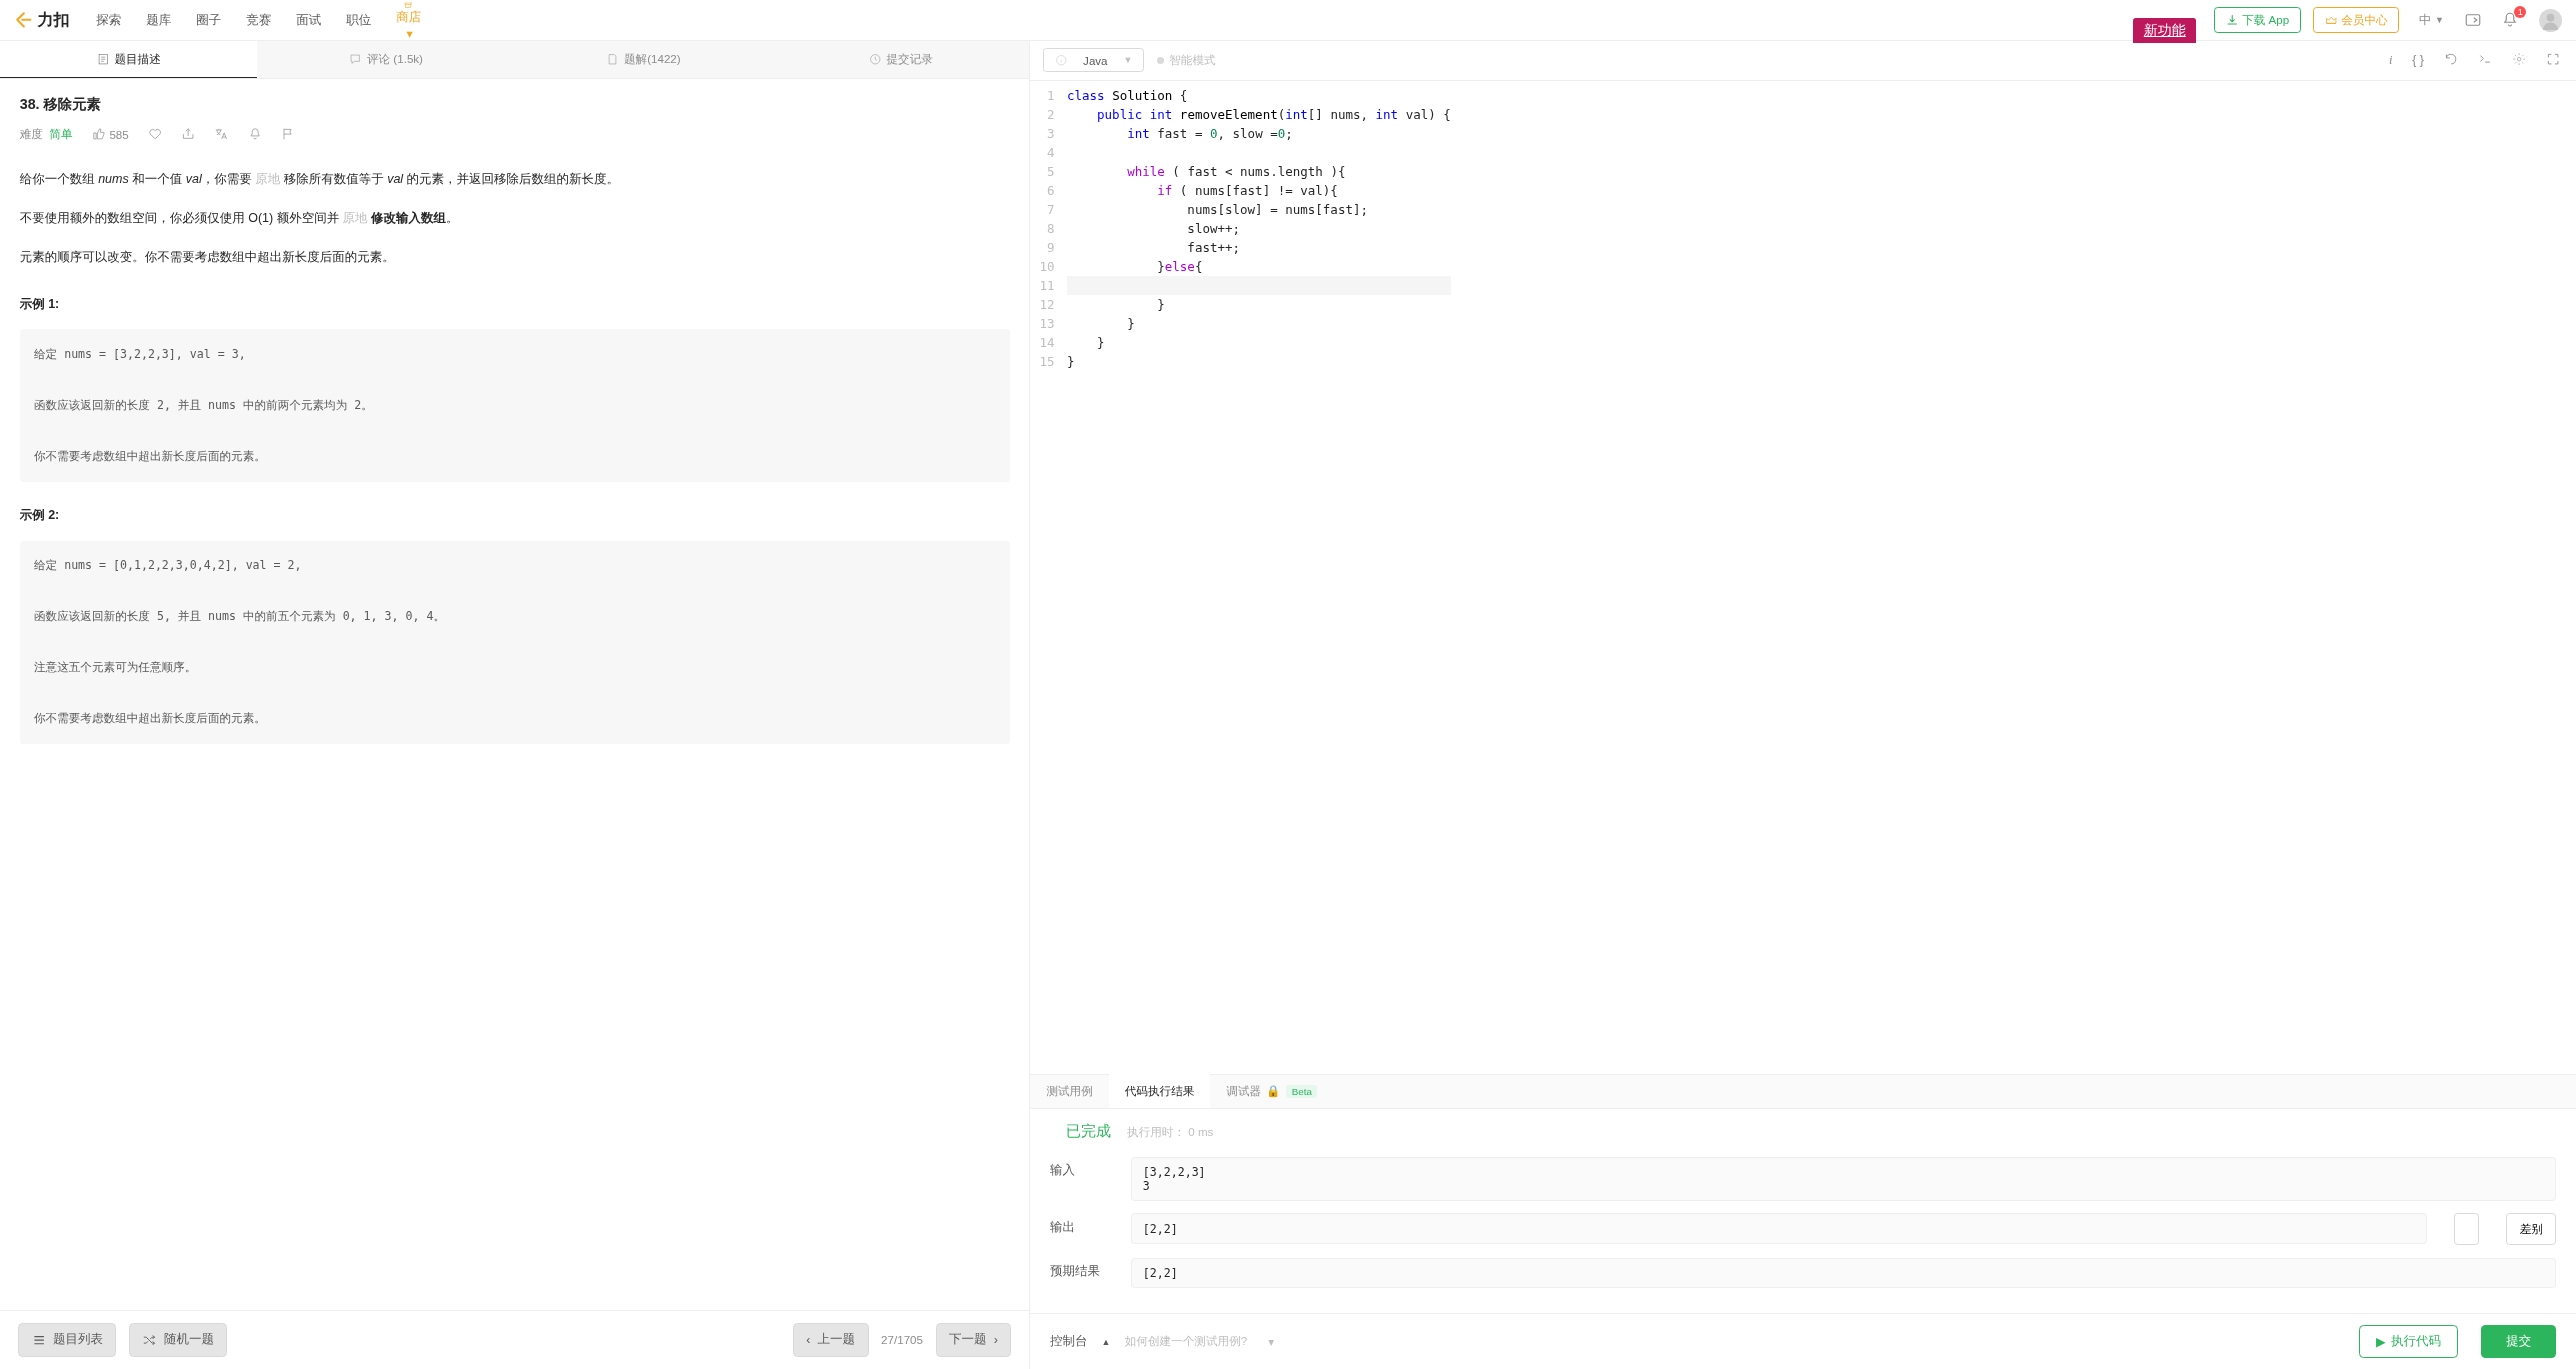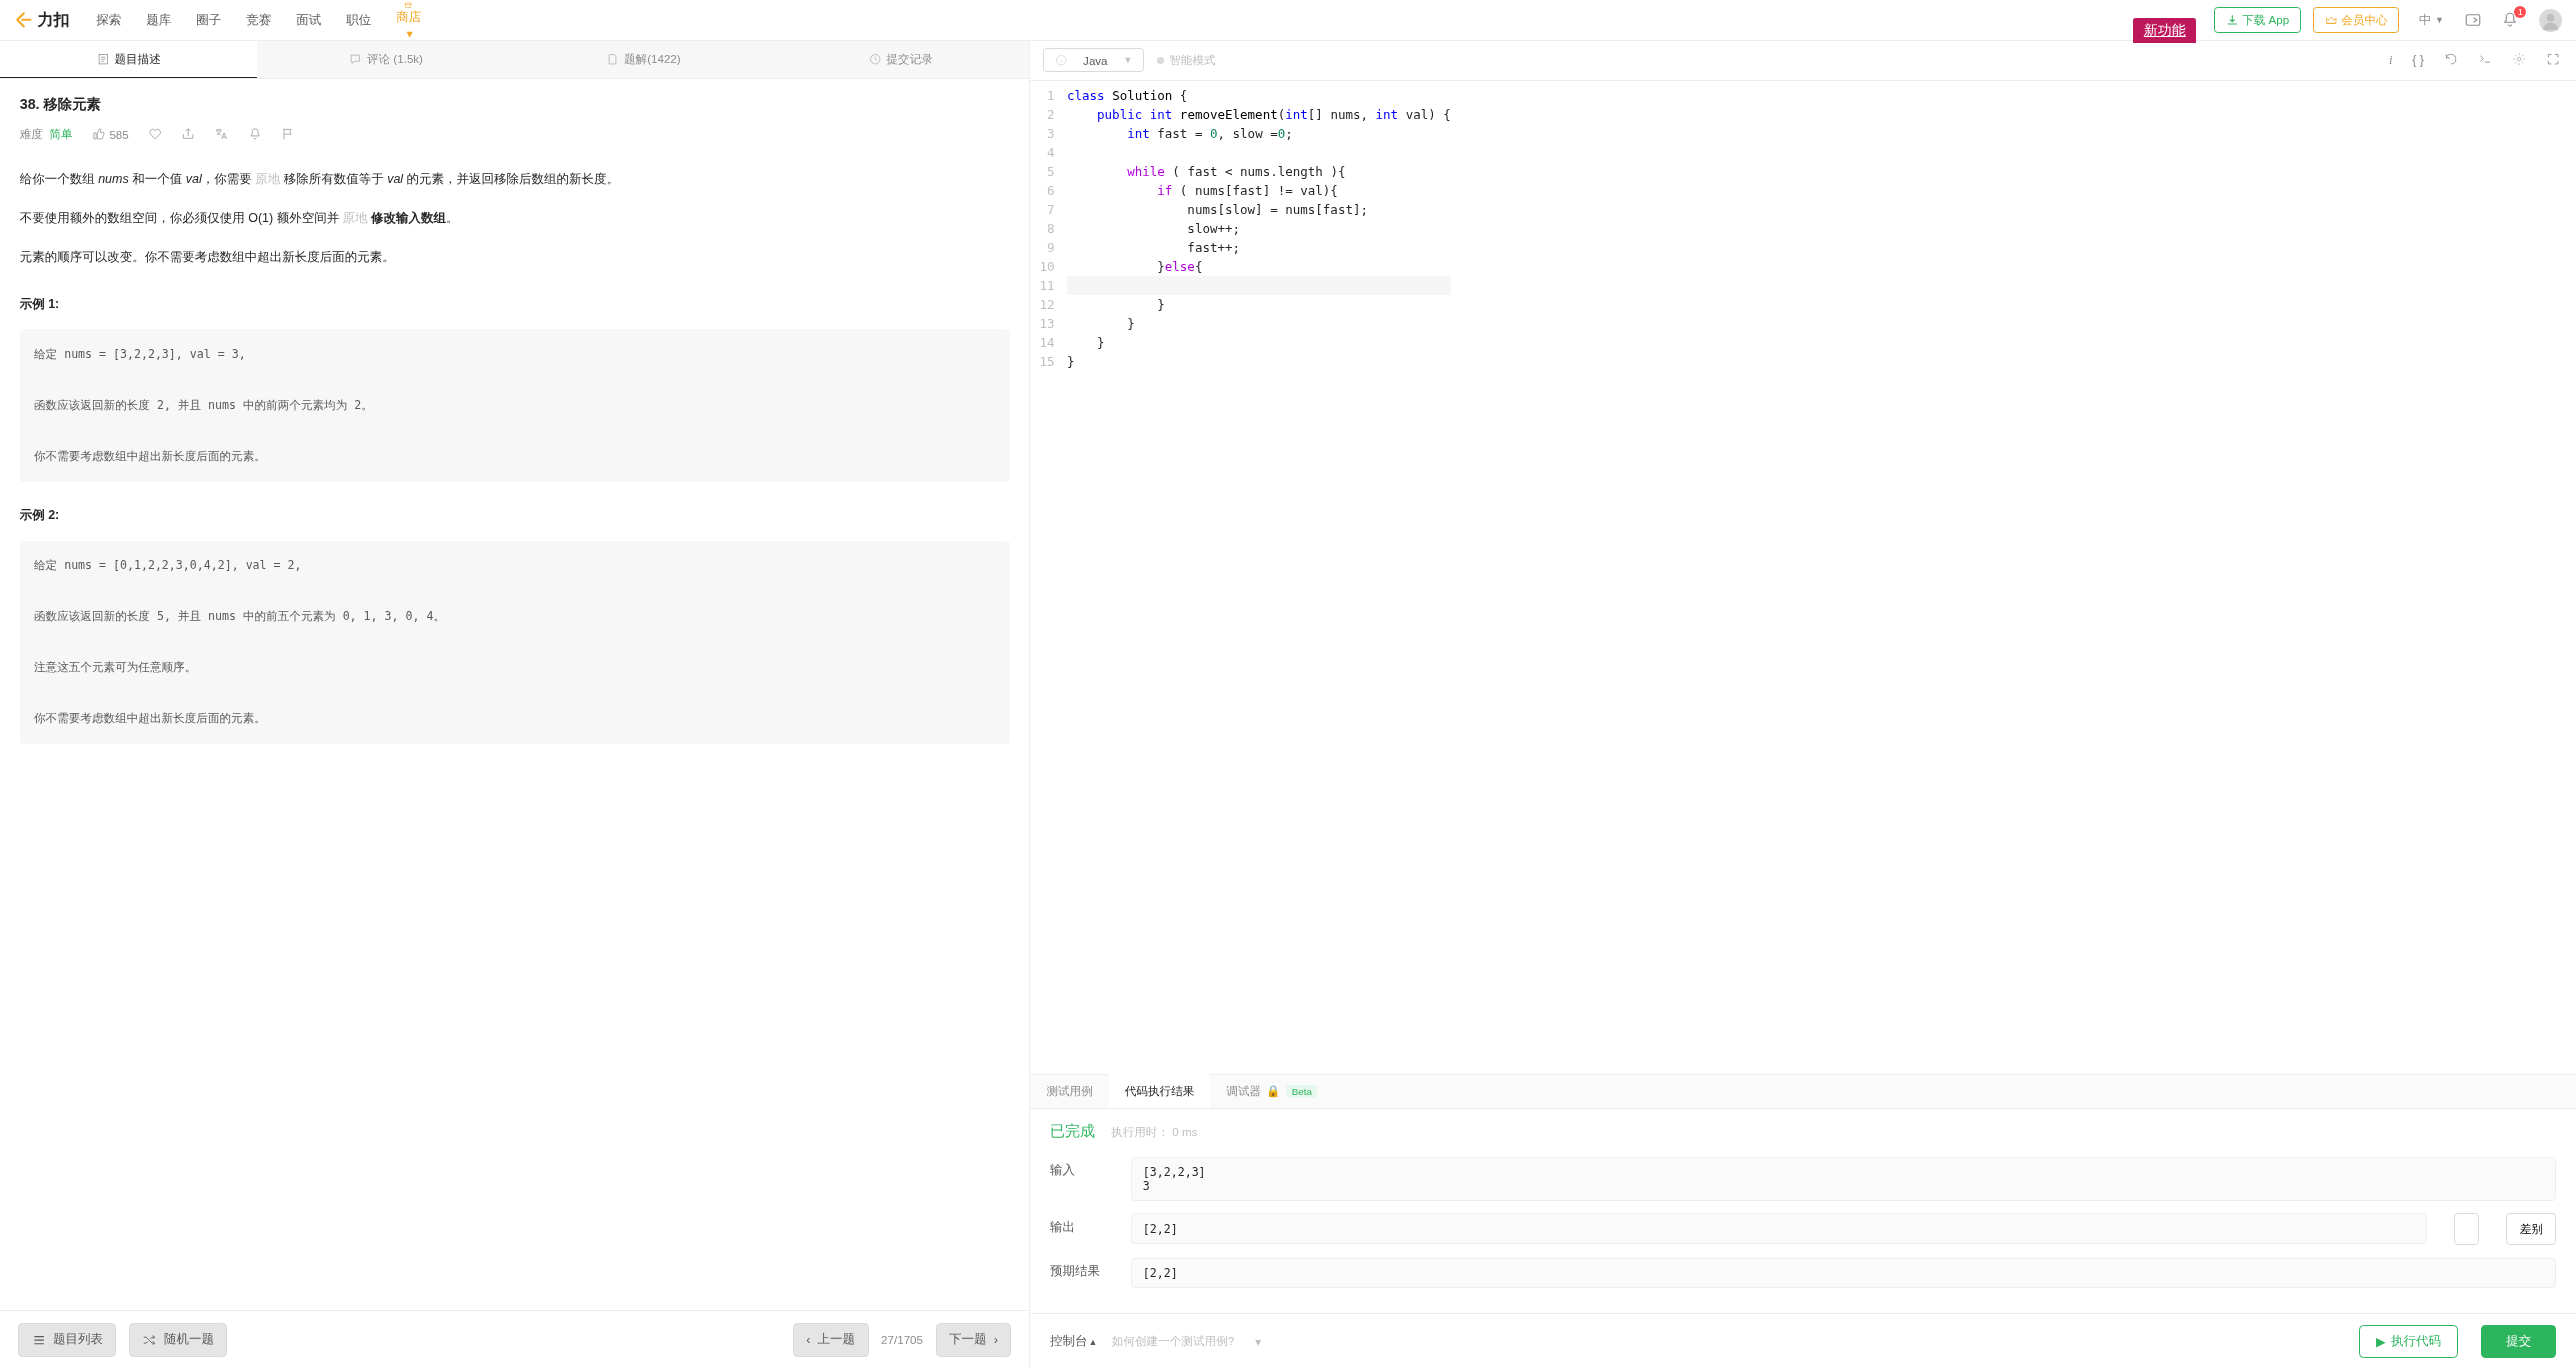--- a/index.html
+++ b/index.html
@@ -58,30 +58,30 @@
 .code .id { color: #000; }
 .code .fn { color: #000; }
 
 .result-tabs { display: flex; border-top: 0.9px solid #eee; border-bottom: 0.9px solid #eee; background: #fafafa; }
 .result-tab { padding: 9px 16px; font-size: 11.6px; color: #8c8c8c; cursor: pointer; display: flex; align-items: center; gap: 5.4px; }
 .result-tab.active { background: #fff; border-top: 1.8px solid #fff; color: #262626; margin-top: -0.9px; }
 .beta-badge { background: #e6f7ee; color: #2db55d; font-size: 9.8px; padding: 0.9px 5.4px; border-radius: 2.7px; }
 .lock-icon { color: #f5a623; }
 .result-body { padding: 12.5px 19.7px; flex-shrink: 0; }
 .result-status { display: flex; align-items: baseline; gap: 16px; margin-bottom: 16px; }
-.status-text { color: #2db55d; font-size: 15px; font-weight: 500; }
+.status-text { color: #2db55d; font-size: 15px; font-weight: 500; margin-left: 16px; }
 .runtime-text { color: #bfbfbf; font-size: 11.6px; }
 .result-row { display: flex; align-items: flex-start; margin-bottom: 12.5px; gap: 18px; }
 .result-label { width: 63px; color: #595959; font-size: 12.5px; padding-top: 5.4px; }
 .result-box { flex: 1; background: #fafafa; border: 0.9px solid #eee; border-radius: 3.6px; padding: 7.2px 10.7px; font-family: Menlo, Consolas, monospace; font-size: 11.6px; white-space: pre-line; }
 .diff-btn { border: 0.9px solid #d9d9d9; background: #fff; padding: 7.2px 12.5px; border-radius: 3.6px; cursor: pointer; font-size: 11.6px; margin-left: 9px; }
 .small-box { width: 25px; height: 32px; border: 0.9px solid #d9d9d9; border-radius: 3.6px; margin-left: 9px; }
 
 .right-footer { display: flex; align-items: center; padding: 10.7px 19.7px; border-top: 0.9px solid #eee; gap: 14.3px; }
-.console-label { color: #595959; font-size: 12.5px; display: flex; align-items: center; gap: 1px; cursor: pointer; }
+.console-label { color: #595959; font-size: 12.5px; display: flex; align-items: center; gap: 14px; cursor: pointer; }
 .howto { color: #bfbfbf; font-size: 11.6px; display: flex; align-items: center; gap: 21px; cursor: pointer; }
 .run-btn { border: 0.9px solid #2db55d; color: #2db55d; background: #fff; padding: 7.2px 16px; border-radius: 4.5px; display: flex; align-items: center; gap: 5.4px; cursor: pointer; font-size: 12.5px; }
 .submit-btn { background: #2db55d; color: #fff; border: none; padding: 8px 25px; border-radius: 4.5px; cursor: pointer; font-size: 12.5px; margin-left: 9px; }
 </style>
 </head>
 <body>
 
 <div class="topbar">
   <div class="logo">
     <svg width="19.7" height="19.7" viewBox="0 0 24 24">

